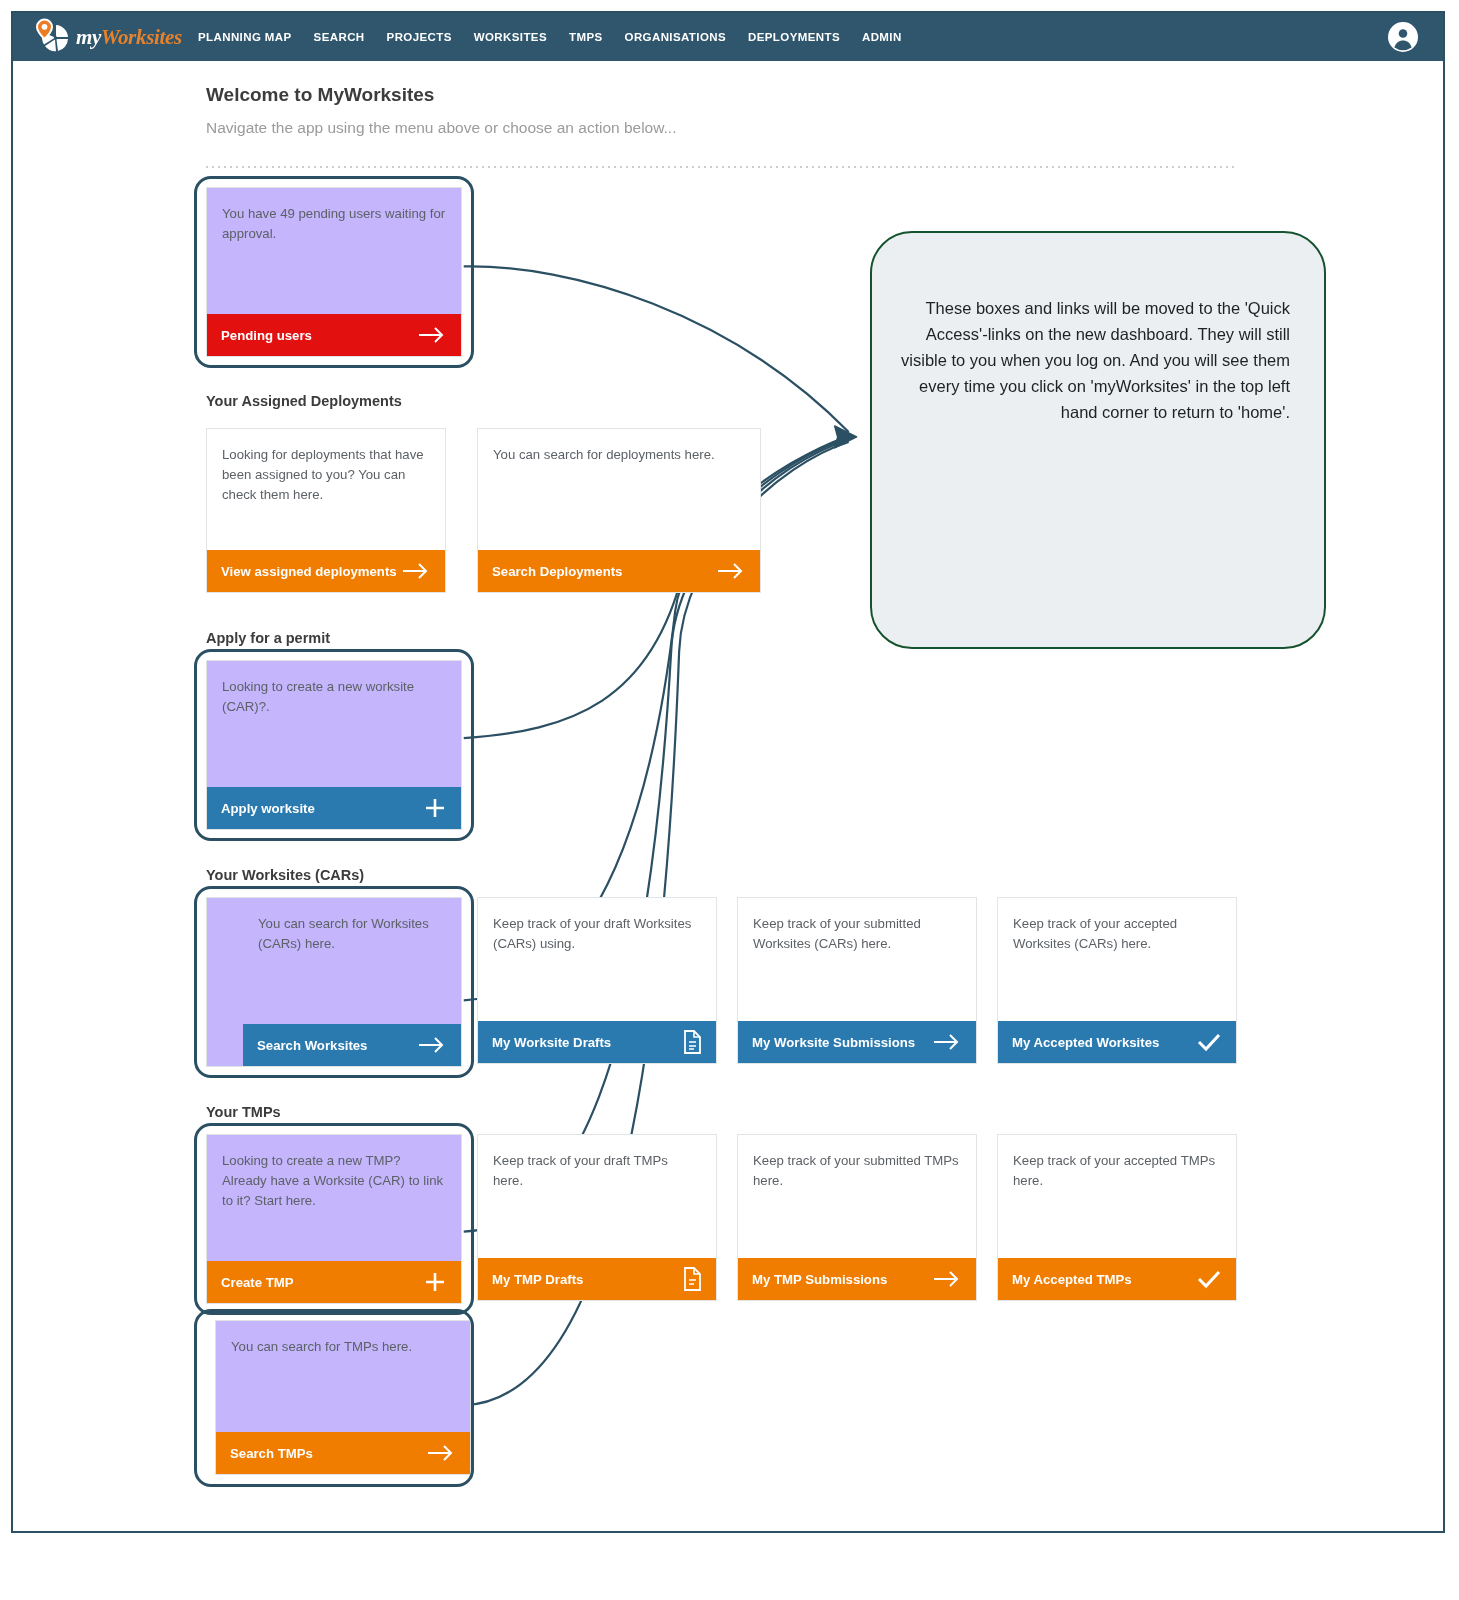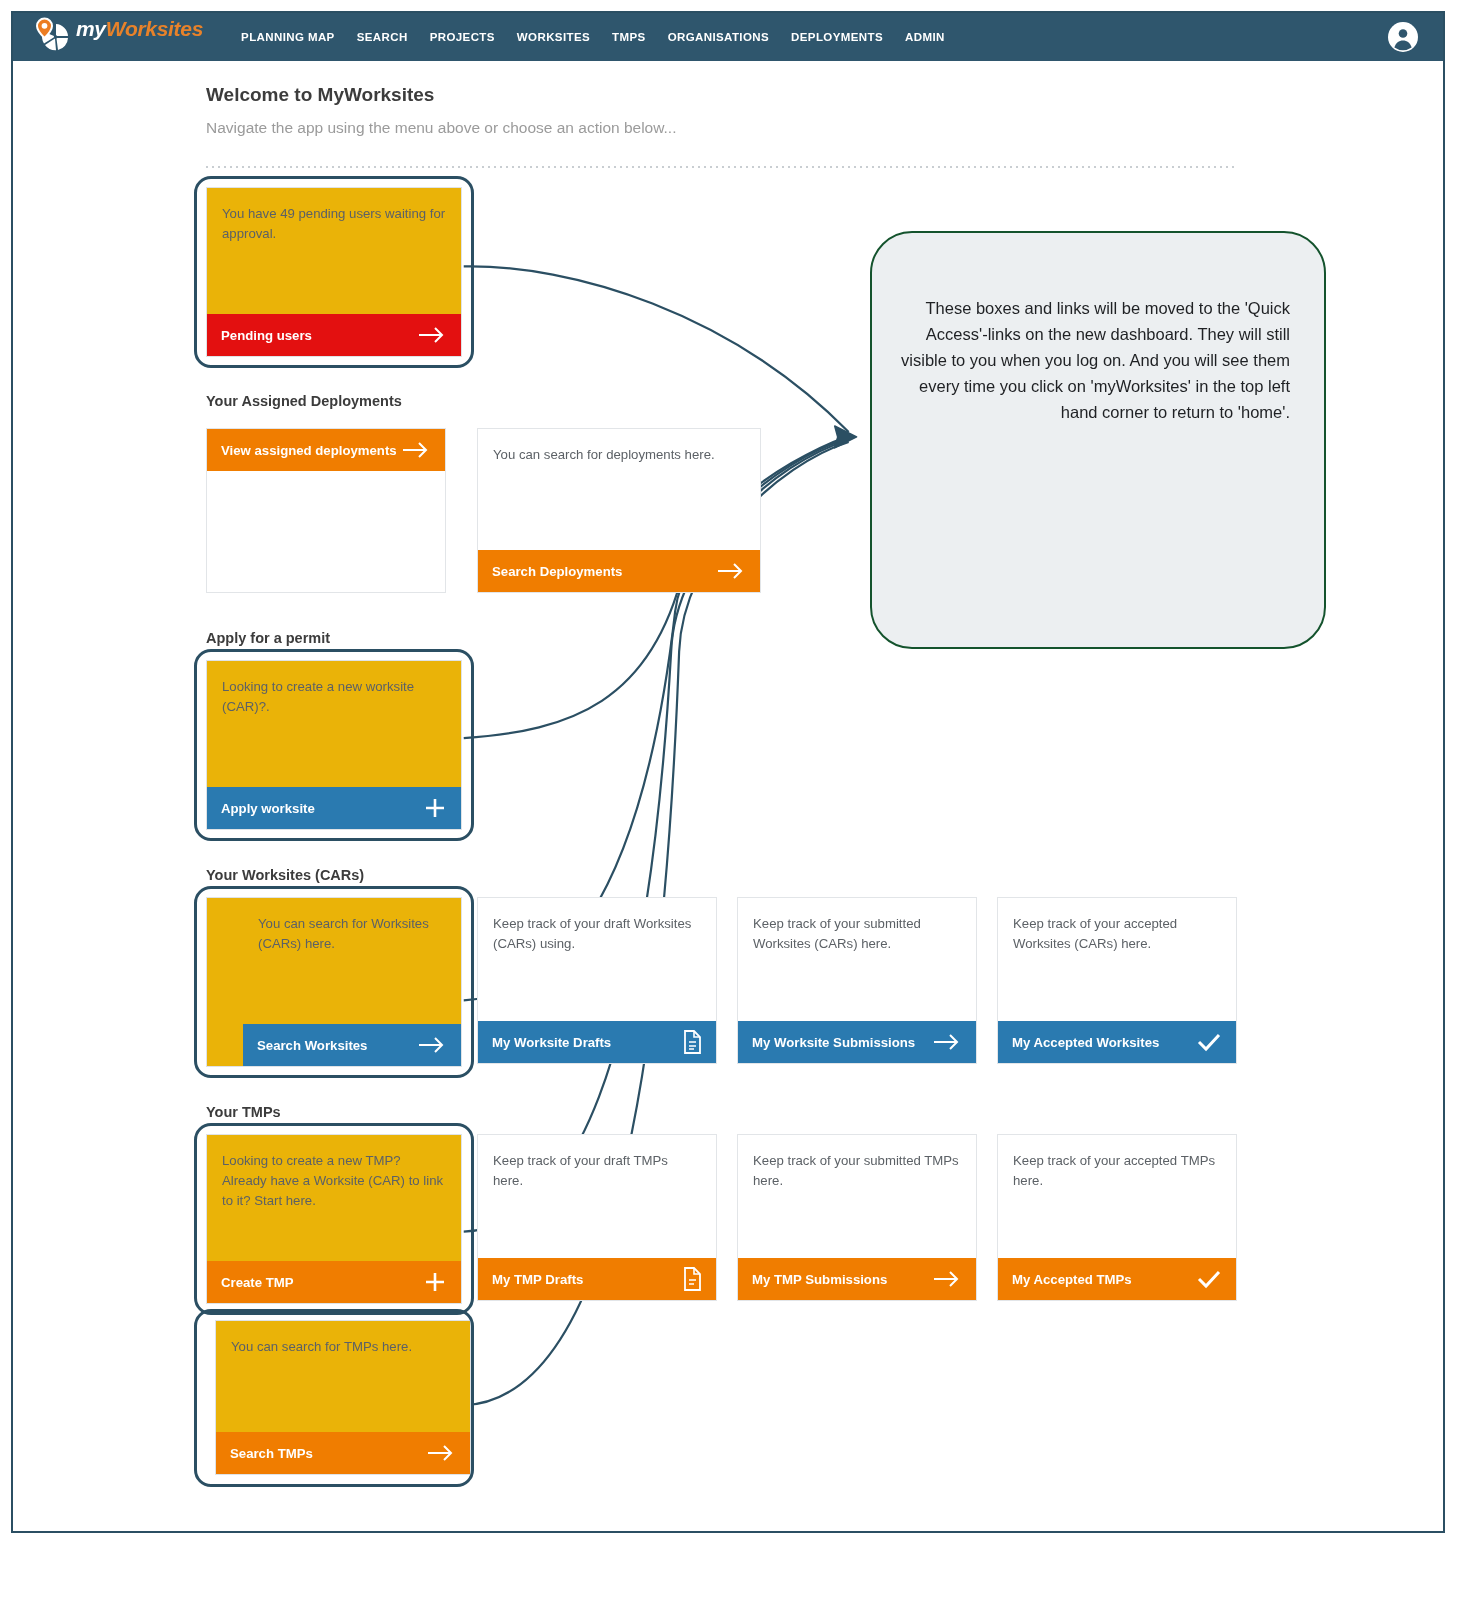--- a/index.html
+++ b/index.html
@@ -17,23 +17,24 @@
     background: #ffffff;
   }
   
   #navbar {
     position: absolute; left: 0; top: 0;
     width: 100%; height: 48px;
     background: #2f566d;
     display: flex; align-items: center;
   }
   #logo {
-    display: flex; align-items: flex-start;
-    margin-left: 19px; margin-right: 38px;
+    display: flex; align-items: center;
+    margin-left: 19px; margin-right: 16px;
     height: 40px;
+    font-family: Liberation Serif, serif;
   }
   #logo-mark { width: 42px; height: 38px; flex: 0 0 auto; }
   #logo-text {
     font-size: 21px; font-style: italic; font-weight: bold;
     letter-spacing: -0.3px; white-space: nowrap; margin-left: 2px;
   }
   #logo-text .lt-my { color: #ffffff; }
   #logo-text .lt-ws { color: #e8822a; }
   .nav-item {
     color: #ffffff; font-size: 11.5px; font-weight: bold;
@@ -66,21 +67,21 @@
   
   .card {
     position: absolute;
     width: 240px; height: 158px;
     background: #ffffff;
     border: 1px solid #e2e5e8;
     display: flex; flex-direction: column;
     justify-content: space-between;
     overflow: hidden;
   }
-  .card.gray { background: #eab308; border-color: #dfe3e6; }
+  .card.gray { background: #c4b5fd; border-color: #dfe3e6; }
   .card-body {
     padding: 16px 15px 0 15px;
     font-size: 13.2px; line-height: 1.5; color: #5c6166;
   }
   .card-footer {
     height: 42px; flex: 0 0 42px;
     display: flex; align-items: center; justify-content: space-between;
     padding: 0 14px;
     color: #ffffff; font-size: 13.2px; font-weight: bold;
     cursor: pointer;
@@ -185,20 +186,21 @@
             <path d="M2 9 H25 M18 2 L25 9 L18 16" fill="none" stroke="#fff" stroke-width="2"></path>
           </svg>
       </span>
     </div>
   </div>
   <div class="ring" style="left:181px; top:163px; width:280px; height:192px;"></div>
 
   <div class="section-heading" style="left:193px; top:380px;">Your Assigned Deployments</div>
 
   <div class="card" style="left:193px; top:415px; width:240px; height:165px;">
+    <div class="card-body">Looking for deployments that have been assigned to you? You can check them here.</div>
     <div class="card-footer f-orange">
       <span>View assigned deployments</span>
       <span class="ic">
         <svg width="30" height="18" viewBox="0 0 30 18">
             <path d="M2 9 H25 M18 2 L25 9 L18 16" fill="none" stroke="#fff" stroke-width="2"></path>
           </svg>
       </span>
     </div>
   </div>
 

